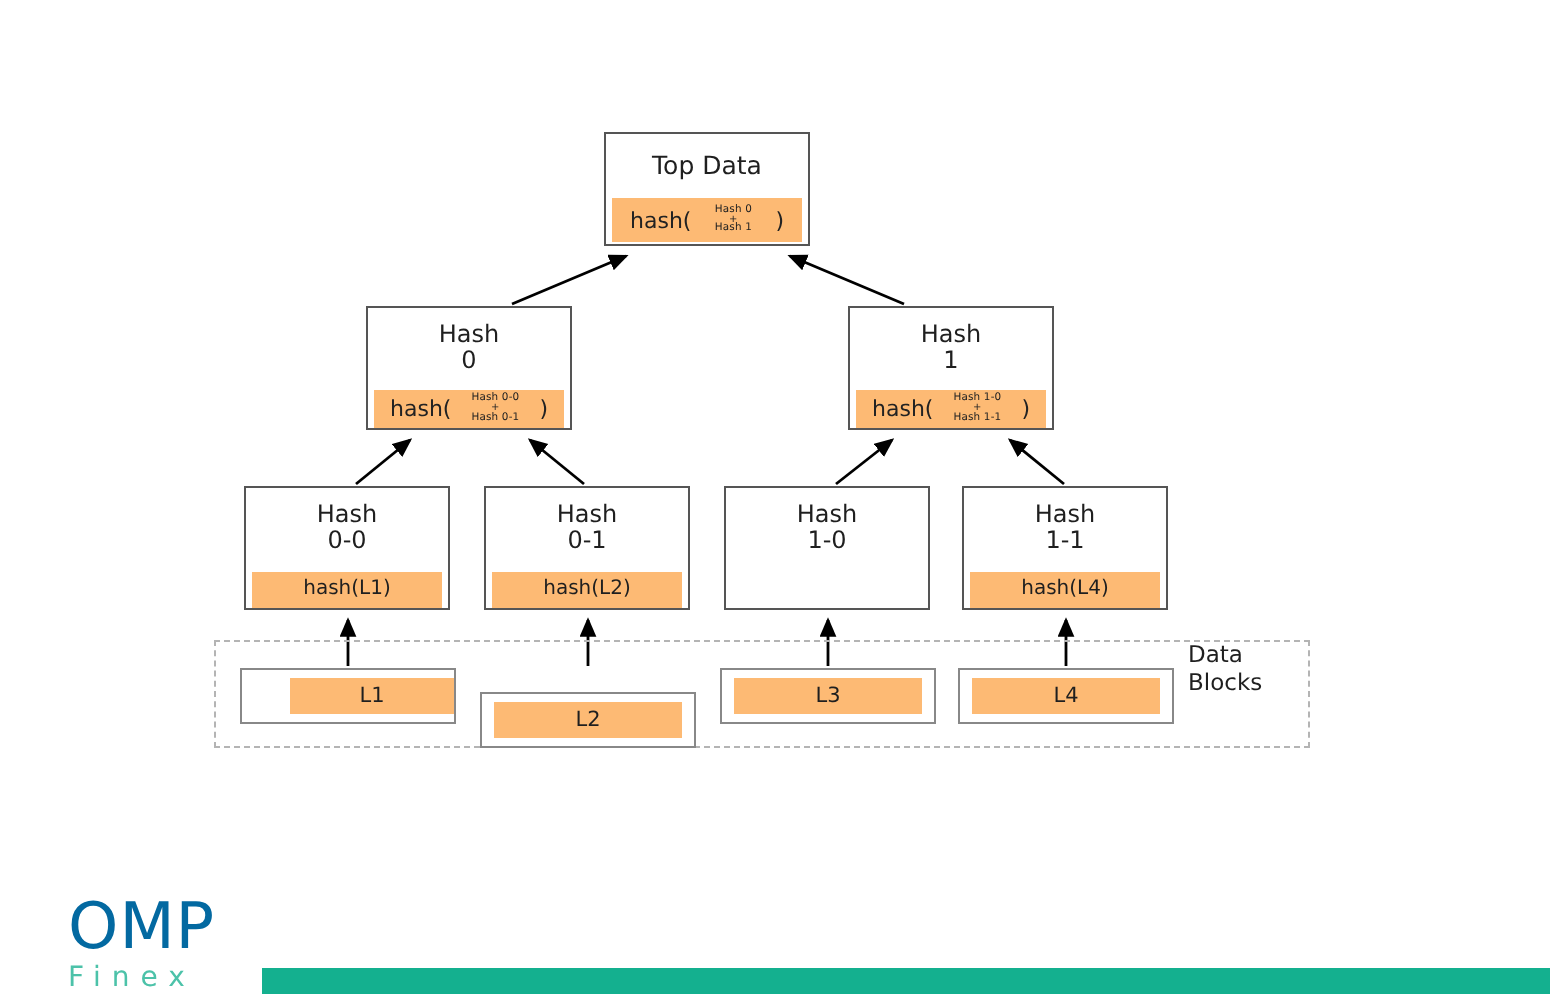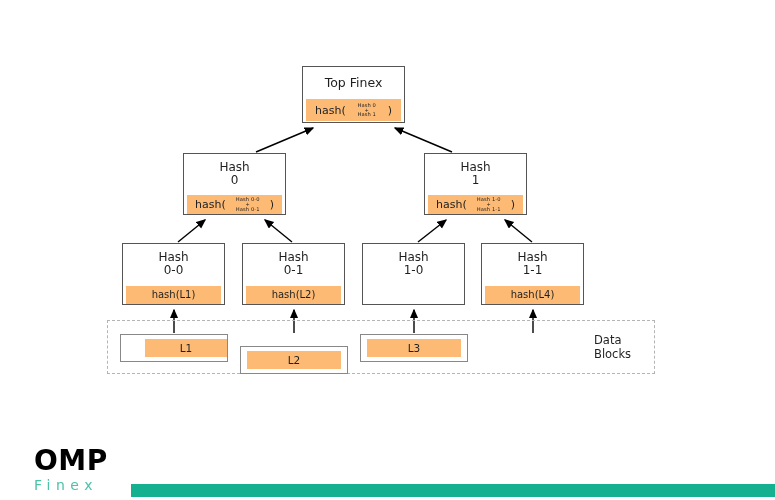--- a/index.html
+++ b/index.html
@@ -144,39 +144,39 @@
     width: 94px; height: 18px;
   }
   .data-block .bar-text { font-size: 10.5px; }
   #block-l1 { left: 120px; padding-left: 24px; }
   #block-l2 { left: 240px; margin-top: 12px; }
   #block-l3 { left: 360px; justify-content: center; }
   #block-l4 { left: 479px; }
 
   #data-blocks-label {
     position: absolute;
-    left: 594px; top: 333px;
+    left: 594px; top: 320px;
     width: 58px;
     font-size: 11.5px;
     line-height: 1.25;
     color: #1f1f1f;
     text-align: left;
     white-space: pre-line;
   }
 
   
   #logo {
     position: absolute;
     left: 34px; top: 447px;
     width: 100px;
   }
   #logo-omp {
-    font-size: 28px;
-    font-weight: bold;
-    color: #000000;
+    font-size: 32px;
+    font-weight: normal;
+    color: #0369a1;
     letter-spacing: 0.5px;
     line-height: 1;
   }
   #logo-finex {
     font-size: 14px;
     color: #4cc2a9;
     letter-spacing: 5.5px;
     line-height: 1;
     margin-top: 3px;
   }
@@ -214,21 +214,21 @@
     <line x1="174" y1="333" x2="174" y2="310" stroke="#000000" stroke-width="1.4" marker-end="url(#arrowhead)"></line>
 
     <line x1="294" y1="333" x2="294" y2="310" stroke="#000000" stroke-width="1.4" marker-end="url(#arrowhead)"></line>
 
     <line x1="414" y1="333" x2="414" y2="310" stroke="#000000" stroke-width="1.4" marker-end="url(#arrowhead)"></line>
 
     <line x1="533" y1="333" x2="533" y2="310" stroke="#000000" stroke-width="1.4" marker-end="url(#arrowhead)"></line>
   </svg>
 
   <div class="node" id="top-hash">
-    <div class="node-title">Top Finex</div>
+    <div class="node-title">Top Data</div>
     <div class="bar">
       <span class="fn-open">hash(</span>
       <span class="operand-stack">
         <span>Hash 0</span>
         <span class="plus">+</span>
         <span>Hash 1</span>
       </span>
       <span class="fn-close">)</span>
     </div>
   </div>
@@ -300,20 +300,25 @@
   <div class="data-block" id="block-l2">
     <div class="bar">
       <span class="bar-text">L2</span>
     </div>
   </div>
   <div class="data-block" id="block-l3">
     <div class="bar">
       <span class="bar-text">L3</span>
     </div>
   </div>
+  <div class="data-block" id="block-l4">
+    <div class="bar">
+      <span class="bar-text">L4</span>
+    </div>
+  </div>
 
   <div id="data-blocks-label">Data
 Blocks</div>
 
   <div id="logo">
     <div id="logo-omp">OMP</div>
     <div id="logo-finex">Finex</div>
   </div>
   <div id="footer-bar"></div>
 

